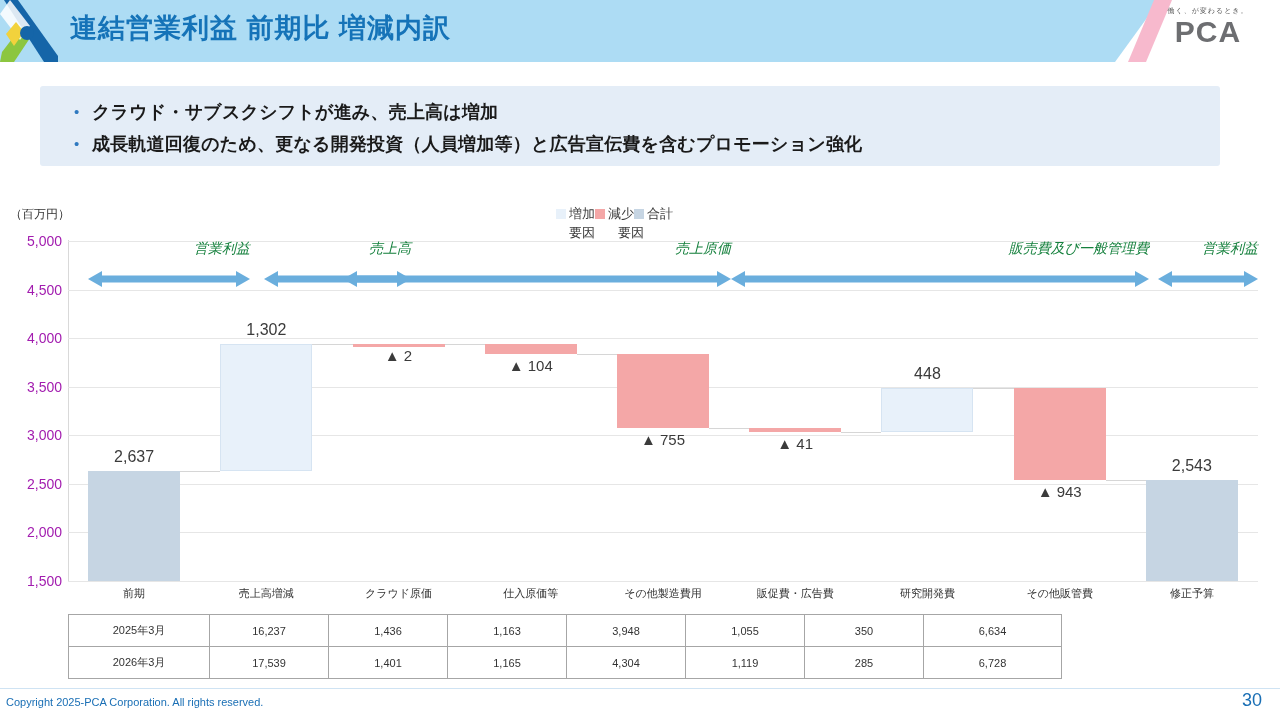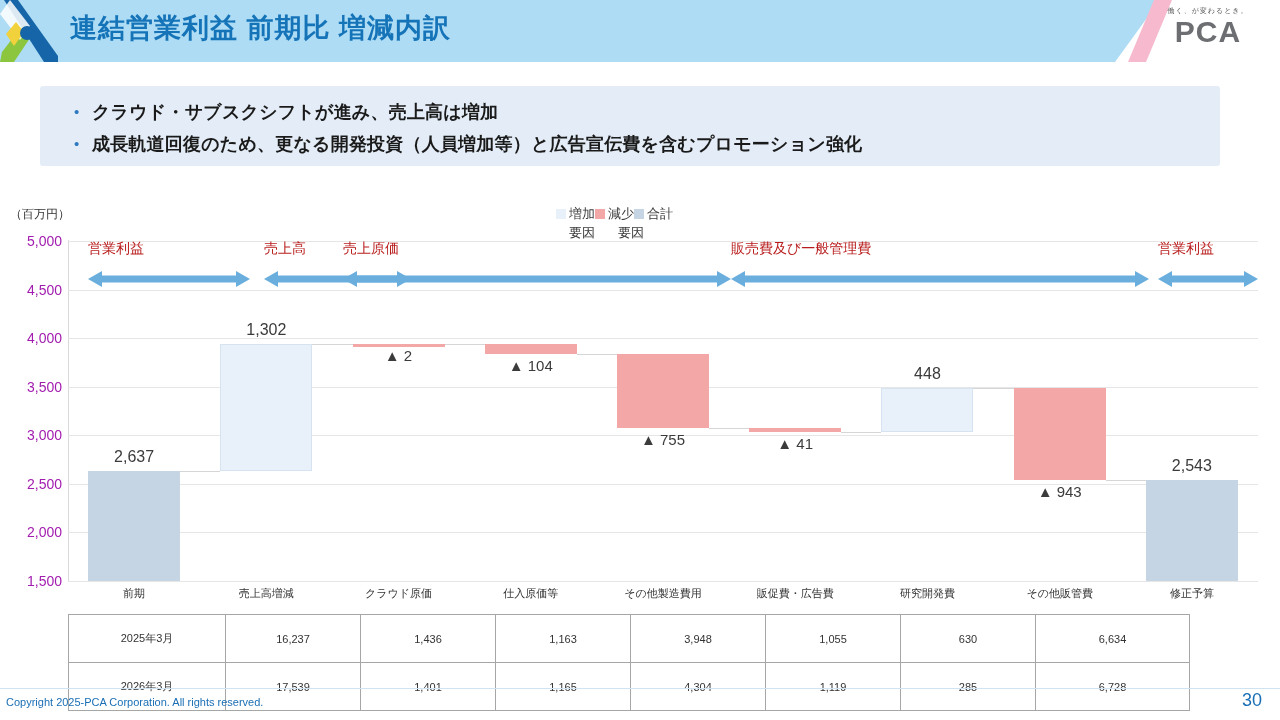--- a/index.html
+++ b/index.html
@@ -154,24 +154,25 @@
     width: 1px; height: 342px;
     background: #d9d9d9;
   }
 
   
   .cat-group { position: absolute; top: 0; }
   .cat-label {
     position: absolute;
     top: 0;
     width: 100%;
-    text-align: left;
+    text-align: right;
     font-size: 14px;
-    color: #b91c1c;
-    white-space: nowrap;
+    color: #15803d;
+    white-space: nowrap;
+    font-style: italic;
   }
   .cat-arrow {
     position: absolute;
     top: 31px;
     height: 16px;
     width: 100%;
   }
 
   
   .bar {
@@ -206,21 +207,21 @@
     position: absolute;
     left: 68px; top: 614px;
     border-collapse: collapse;
     font-size: 11px;
     color: #333;
   }
   #data-table td {
     border: 1px solid #a6a6a6;
     height: 31px;
     text-align: center;
-    padding: 8px;
+    padding: 0;
     margin-left: 16px;
   }
 
   
   #footer-line {
     position: absolute;
     left: 0; top: 688px;
     width: 1280px; height: 1px;
     background: #cfe3f3;
   }
@@ -388,21 +389,21 @@
 
 <table id="data-table">
   <tbody id="table-body">
       <tr>
         <td style="width: 140px;">2025年3月</td>
         <td style="width: 118px;">16,237</td>
         <td style="width: 118px;">1,436</td>
         <td style="width: 118px;">1,163</td>
         <td style="width: 118px;">3,948</td>
         <td style="width: 118px;">1,055</td>
-        <td style="width: 118px;">630</td>
+        <td style="width: 118px;">350</td>
         <td style="width: 137px;">6,634</td>
       </tr>
       <tr>
         <td style="width: 140px;">2026年3月</td>
         <td style="width: 118px;">17,539</td>
         <td style="width: 118px;">1,401</td>
         <td style="width: 118px;">1,165</td>
         <td style="width: 118px;">4,304</td>
         <td style="width: 118px;">1,119</td>
         <td style="width: 118px;">285</td>

